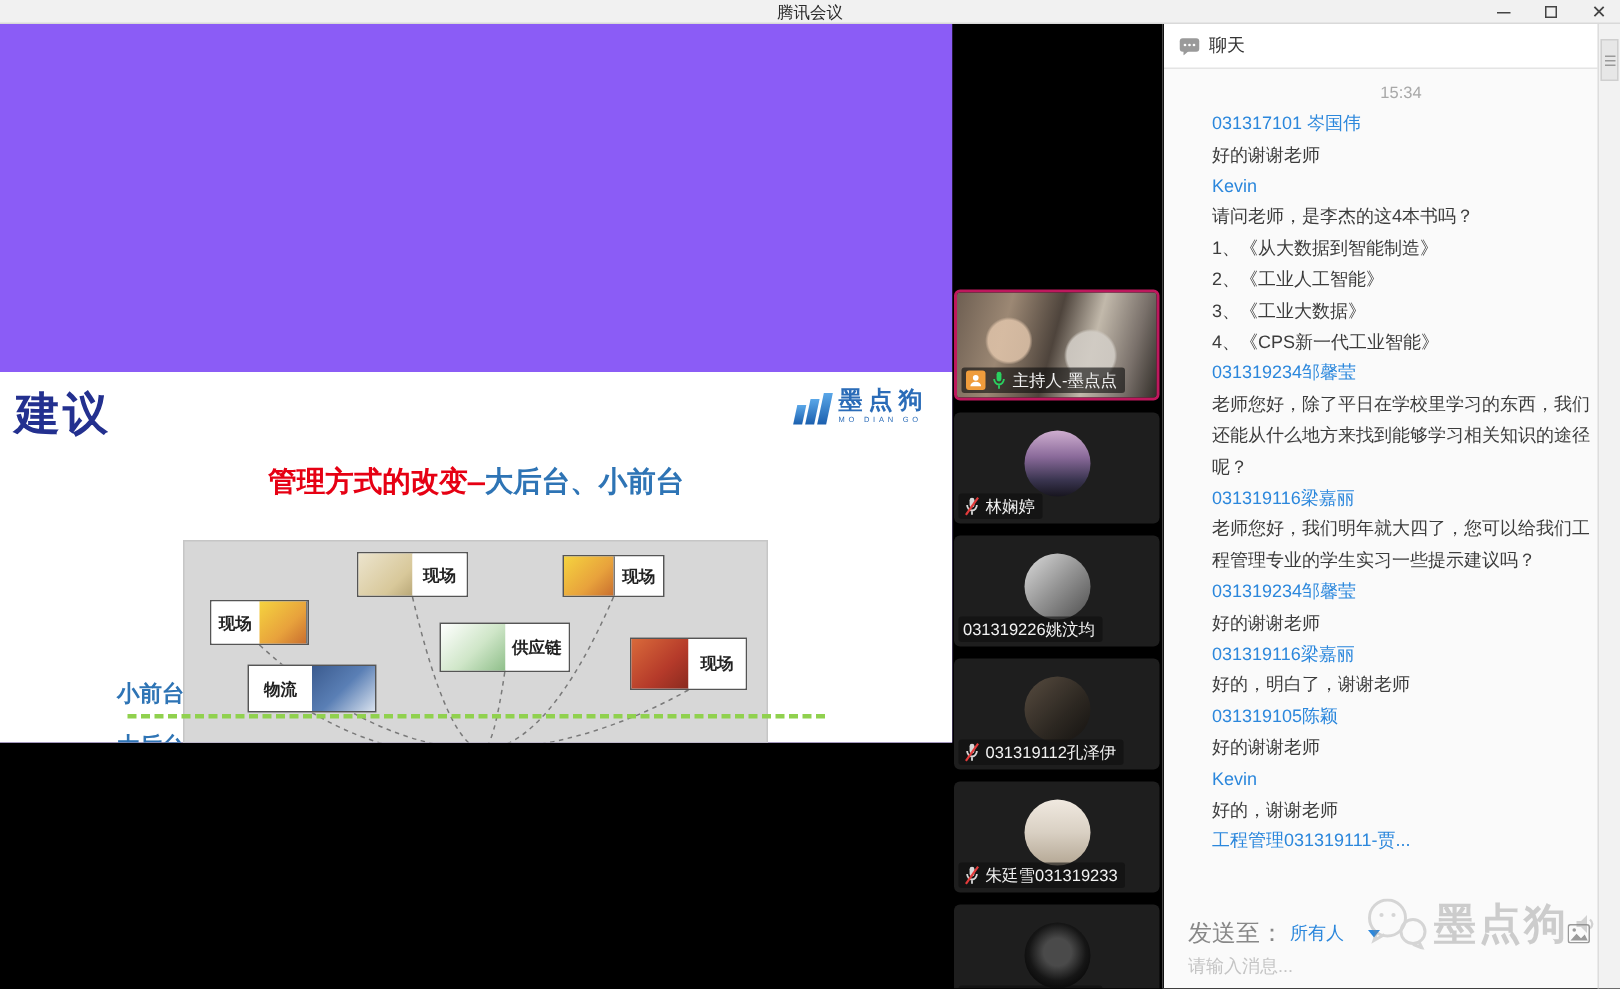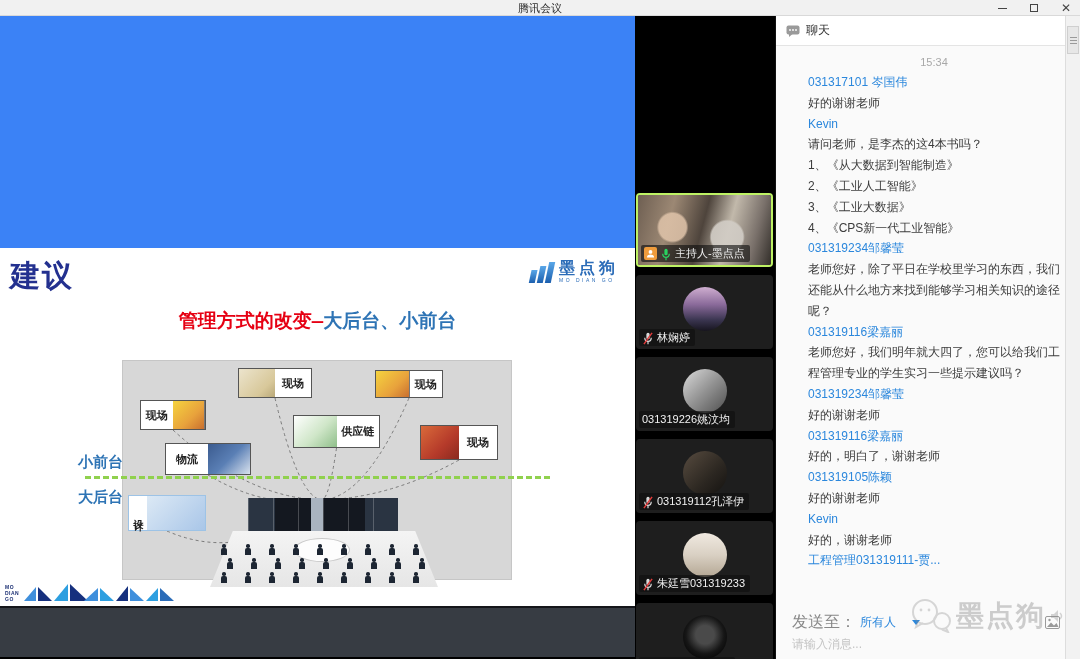--- a/index.html
+++ b/index.html
@@ -13,21 +13,21 @@
   .win-controls { position:absolute; right:6px; top:0; height:16px; display:flex; align-items:center; gap:16px; }
   .wc { width:16px; height:14px; display:flex; align-items:center; justify-content:center; cursor:pointer; }
   .wc-min i { display:block; width:9px; height:1px; background:#444; }
   .wc-max i { display:block; width:8px; height:8px; border:1px solid #444; }
   .wc-close { font-size:12px; color:#444; line-height:1; }
 
   
   .main { display:flex; height:643px; }
 
   
-  .share { position:relative; width:635px; height:641px; background:#3b82f6; flex:none; overflow:hidden; }
+  .share { position:relative; width:635px; height:479px; background:#8b5cf6; flex:none; overflow:hidden; }
   .share-footer { position:absolute; left:0; top:590px; width:635px; height:53px; background:#373c43; border-top:2px solid #15161a; }
 
   .slide { position:absolute; left:0; top:232px; width:635px; height:358px; background:#fff; overflow:hidden; }
   .slide-heading { position:absolute; left:10px; top:8px; font-size:30px; font-weight:900; color:#23308f; letter-spacing:2px; }
   .slide-subtitle { position:absolute; left:0; right:0; top:60px; text-align:center; font-size:19px; font-weight:bold; }
   .sub-red { color:#e60013;font-family:Liberation Mono, monospace; }
   .sub-blue { color:#2e74b5; }
 
   .mdg-logo { position:absolute; right:16px; top:12px; display:flex; align-items:flex-end; gap:6px; }
   .mdg-mark { display:flex; align-items:flex-end; gap:2px; transform:skewX(-12deg); }
@@ -64,21 +64,21 @@
   .person { position:absolute; width:7px; height:11px; }
   .person::before { content:""; position:absolute; left:2px; top:0; width:3.5px; height:3.5px; border-radius:50%; background:#1d2633; }
   .person::after { content:""; position:absolute; left:0.5px; top:4px; width:6px; height:7px; border-radius:2px 2px 0 0; background:#1d2633; }
 
   .slide-footer-mark { position:absolute; left:5px; top:336px; font-size:5px; font-weight:bold; color:#1b2f73; line-height:1.2; letter-spacing:0.5px; }
   .slide-footer-tris { position:absolute; left:24px; top:336px; }
 
   
   .strip { position:relative; width:140px; height:643px; background:#000; flex:none; padding-top:177px; overflow:hidden; }
   .tile { position:relative; width:137px; height:74px; margin:0 0 8px 1px; background:#1e1e1e; border-radius:4px; overflow:hidden; cursor:pointer; }
-  .tile.active { border:2px solid #bef264; }
+  .tile.active { border:2px solid #be185d; }
   .tile-video { position:absolute; inset:0;
     background:
       radial-gradient(circle at 26% 46%, rgba(224,196,170,0.85) 0 13%, transparent 15%),
       radial-gradient(circle at 67% 60%, rgba(210,205,198,0.9) 0 16%, transparent 18%),
       linear-gradient(105deg,#6e5f52,#9c8874 25%,#4e443c 48%,#c2b9ab 66%,#79706a 85%,#322e29);
   }
   .avatar { position:absolute; left:50%; top:30px; transform:translate(-50%,-50%) ; width:44px; height:44px; border-radius:50%; margin-top:4px; }
   .av-sunset { background:linear-gradient(180deg,#cfaed0 0%,#8a6a9a 40%,#3a3550 75%,#17151f); }
   .av-abstract { background:linear-gradient(135deg,#dcdcdc,#939393 50%,#4e4e4e); }
   .av-portrait { background:linear-gradient(135deg,#584c40,#2c2721 60%,#141210); }

